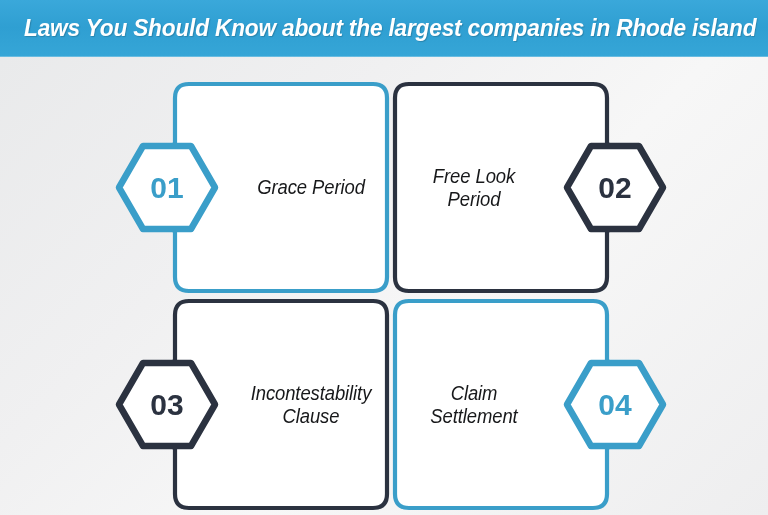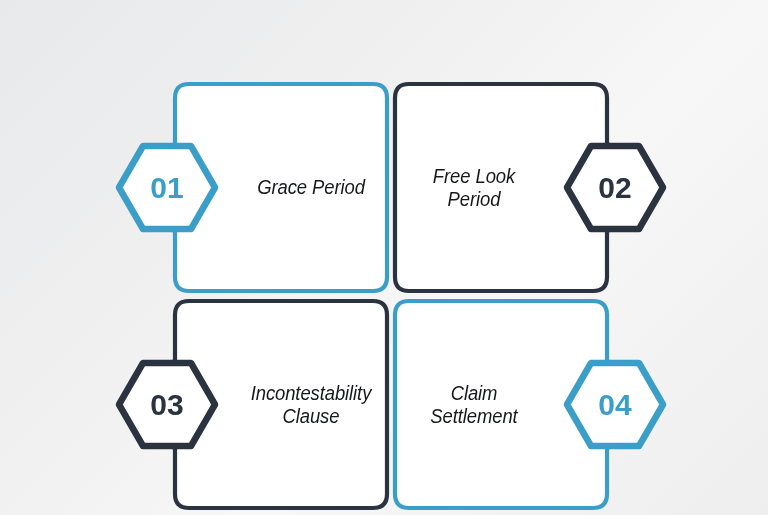--- a/index.html
+++ b/index.html
@@ -114,20 +114,23 @@
   #card-1 { left: 167px; top:  23px; }
   #card-2 { left: 387px; top:  23px; }
   #card-3 { left: 167px; top: 240px; text-decoration: underline; }
   #card-4 { left: 387px; top: 240px; }
 </style>
 </head>
 <body>
 
 <div id="page">
 
+  <div id="header-banner">
+    <div id="header-title">Laws You Should Know about the largest companies in Rhode island</div>
+  </div>
 
   <div id="cards-area">
 
     <div class="card" id="card-1">
       <svg width="220" height="215" viewBox="0 0 220 215">
 
         <path d="M 18 4
                  L 202 4
                  Q 216 4 216 18
                  L 216 197

